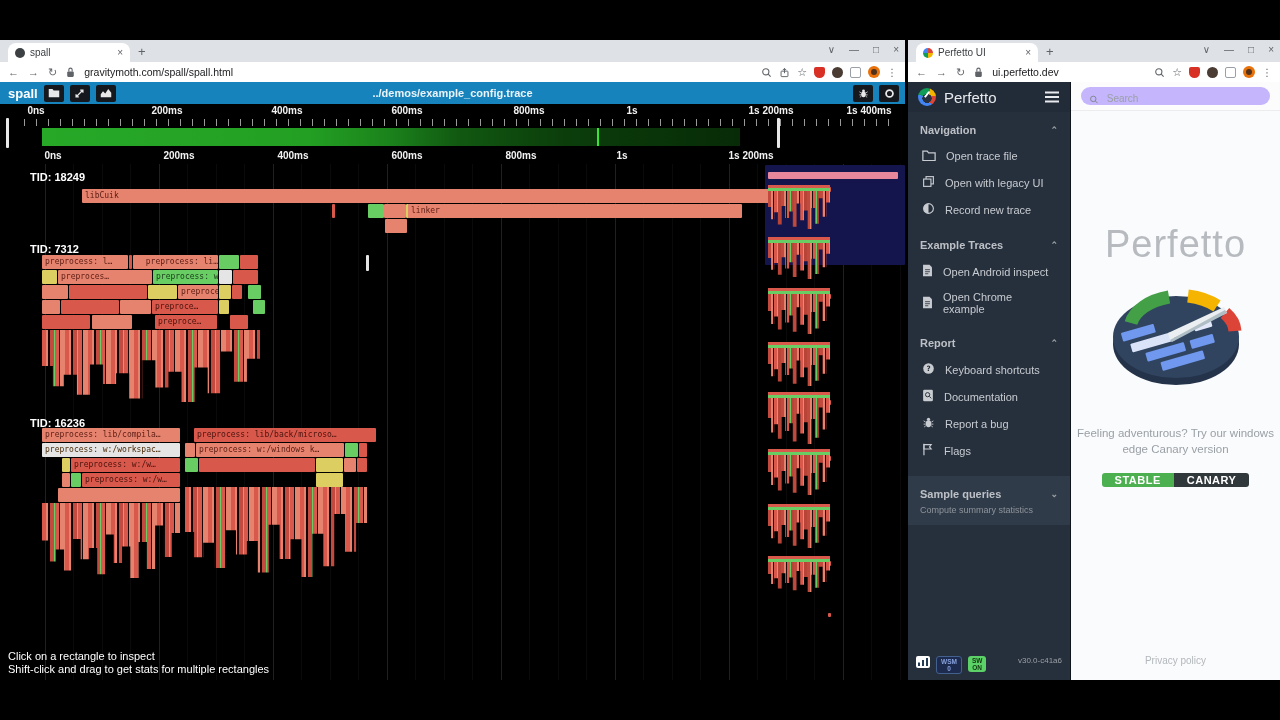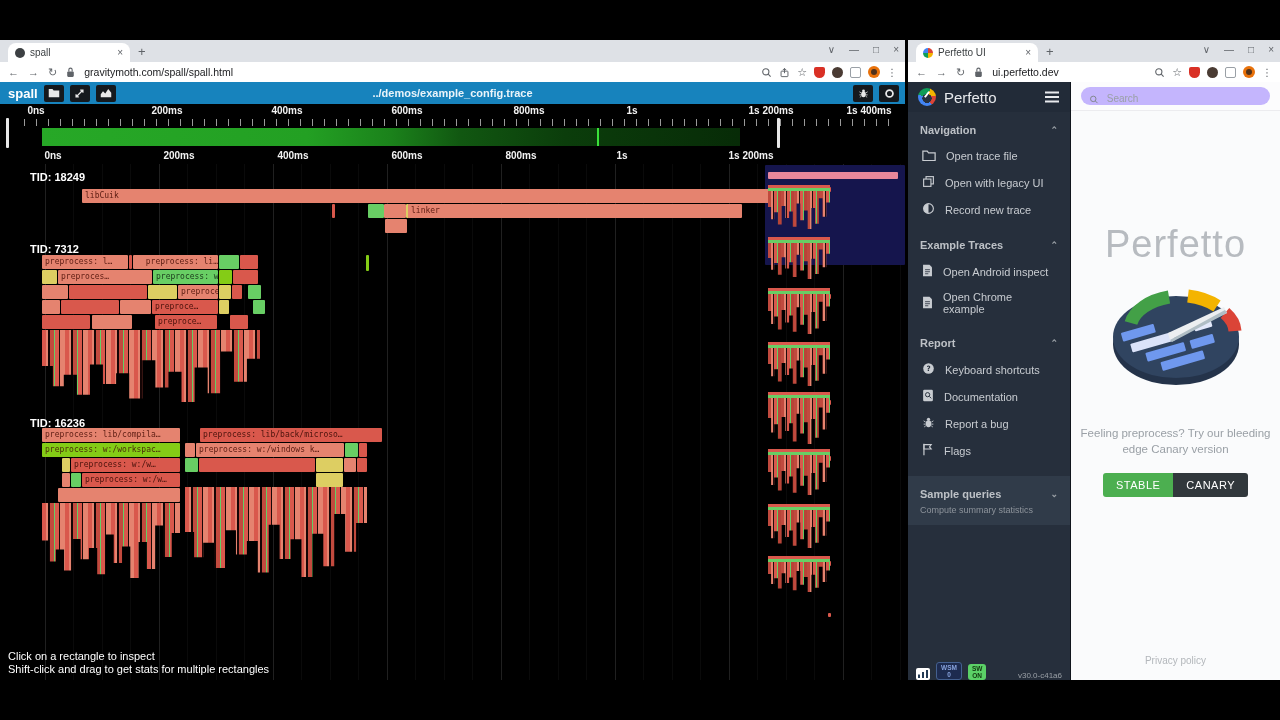--- a/index.html
+++ b/index.html
@@ -53,21 +53,21 @@
     background:linear-gradient(90deg,#27a827 0%,#23a023 38%,#1b821b 50%,#115711 60%,#0b3d0b 75%,#072b07 100%)}
   #minimap-bar .bright{position:absolute;left:555px;top:0;width:2px;height:18px;background:#3ae23a}
   .rlab{position:absolute;color:#f2f2f2;font-size:10px;font-weight:600;transform:translateX(-50%);white-space:nowrap}
   .tid{position:absolute;color:#fff;font-size:11px;font-weight:700;white-space:nowrap}
   .sp{position:absolute;box-sizing:border-box;overflow:hidden;white-space:nowrap;
       font:8px "DejaVu Sans Mono",monospace;line-height:14px;padding-left:3px;border-radius:1px}
   .c-s{background:#e5836f;color:#5c1c12}
   .c-r{background:#d9584c;color:#4a130c}
   .c-g{background:#68ce64;color:#1c3a1c}
   .c-y{background:#ddce62;color:#4a3c10}
-  .c-o{background:#84cc16;color:#4a2c0a}
+  .c-o{background:#e5e5e5;color:#4a2c0a}
   .c-p{background:#e8879b;color:#5c1c2a}
   .c-w{background:#e8e8e8}
   .c-nv{background:#15154d}
   .noise,.mini-cluster{position:absolute;
     clip-path:polygon(0 0,100% 0,100% 40%,94% 40%,94% 72%,88% 72%,88% 30%,82% 30%,82% 88%,76% 88%,76% 52%,70% 52%,70% 100%,64% 100%,64% 58%,58% 58%,58% 80%,52% 80%,52% 42%,46% 42%,46% 95%,40% 95%,40% 60%,34% 60%,34% 75%,28% 75%,28% 48%,22% 48%,22% 90%,16% 90%,16% 62%,10% 62%,10% 78%,5% 78%,5% 50%,0 50%)}
   .noise{background:repeating-linear-gradient(90deg,#d9584c 0 4px,#e5836f 4px 6px,#140505 6px 8px,#c24a3e 8px 12px,#68ce64 12px 13px,#d9584c 13px 17px,#1a0808 17px 18px,#e5836f 18px 23px)}
   .mini-cluster{background:linear-gradient(#d9584c 0 3px,#68ce64 3px 6px,rgba(0,0,0,0) 6px) no-repeat,
     repeating-linear-gradient(90deg,#c04a3e 0 3px,#e5836f 3px 5px,#200d0d 5px 6px,#d9584c 6px 9px,#68ce64 9px 10px,#b84437 10px 13px)}
   .status{position:absolute;left:8px;color:#fff;font-size:11px}
 
@@ -81,21 +81,21 @@
                conic-gradient(from 220deg,#4285f4 0 18%,#0f9d58 18% 45%,#f4b400 45% 62%,#db4437 62% 80%,#4285f4 80% 100%)}
   .plogo::after{content:"";position:absolute;left:8px;top:3px;width:2px;height:7px;background:#fff;transform:rotate(38deg)}
   .sb-section{padding:6px 12px 4px}
   .sb-title-row{display:flex;align-items:center;justify-content:space-between;
      color:#bdc1c6;font-size:11px;font-weight:700;padding:6px 0 7px}
   .chev{color:#9aa0a6;font-size:9px}
   .sb-item{display:flex;align-items:center;gap:10px;padding:6px 2px;font-size:11px;color:#c8ccd1;cursor:pointer}
   .sb-item svg{flex:none}
   .sb-sample{background:#303b49;padding:6px 12px 10px;margin-top:8px}
   .sb-sub{color:#8d939b;font-size:9px;margin-top:-2px}
-  #sb-footer{position:absolute;left:0;bottom:0;width:100%;height:24px;display:flex;align-items:flex-end;
+  #sb-footer{position:absolute;left:0;bottom:0;width:100%;height:24px;display:flex;align-items:flex-start;
      gap:6px;padding:0 8px;box-sizing:border-box}
   .statbox{width:14px;height:12px;background:#fff;border-radius:2px;position:relative}
   .statbox::after{content:"";position:absolute;left:2px;bottom:2px;width:10px;height:8px;
      background:linear-gradient(90deg,#243b55 0 2px,transparent 2px 4px,#243b55 4px 6px,transparent 6px 8px,#243b55 8px 10px);
      clip-path:polygon(0 55%,33% 55%,33% 25%,66% 25%,66% 0,100% 0,100% 100%,0 100%)}
   .badge{font-size:6.5px;line-height:1.1;text-align:center;padding:1px 4px;border-radius:3px;font-weight:700}
   .badge.wsm{background:#1d2b4f;color:#87a2dc;border:1px solid #44608f}
   .badge.sw{background:#5bd167;color:#12370f}
   #sb-version{margin-left:auto;color:#9aa0a6;font-size:8px}
 
@@ -103,21 +103,21 @@
   #topbar{height:28px;background:#fcfcfd;border-bottom:1px solid #ececef;display:flex;align-items:center;padding:0 10px;flex:none}
   .search{flex:1;height:18px;background:#c4b5fd;border-radius:10px;display:flex;align-items:flex-end;padding:0 8px;gap:6px}
   .search input{border:none;background:transparent;outline:none;font-size:10px;color:#3c4043;width:100%;
      font-family:"Liberation Sans",sans-serif}
   .search input::placeholder{color:#9aa0a6}
   #hero{flex:1;text-align:center;position:relative}
   #hero-title{margin-top:112px;font-size:38px;font-weight:200;color:#b7bbc0;letter-spacing:1px}
   #big-logo{margin-top:12px}
   #promo{width:200px;margin:34px auto 0;font-size:11.5px;color:#9aa0a6;line-height:1.35}
   #chan-btns{margin-top:16px;display:inline-flex}
-  .chan{height:24px;padding:0 13px;font-size:11px;font-weight:400;color:#fff;border:none;
+  .chan{height:14px;padding:0 13px;font-size:11px;font-weight:700;color:#fff;border:none;
         letter-spacing:.5px;cursor:pointer;font-family:"Liberation Sans",sans-serif}
   .chan.stable{background:#4caf50;border-radius:3px 0 0 3px}
   .chan.canary{background:#31383c;border-radius:0 3px 3px 0}
   #privacy{position:absolute;left:0;bottom:14px;width:100%;text-align:center;font-size:10px;color:#b3b7bb}
 </style>
 </head>
 <body>
 
 <div class="window" id="win-left">
   <div class="tabstrip">
@@ -260,21 +260,21 @@
         <div class="sp c-r" style="left: 155px; top: 211px; width: 62px; height: 14px;">preproce…</div>
         <div class="sp c-r" style="left: 230px; top: 211px; width: 18px; height: 14px;"></div>
         <div class="sp c-s" style="left: 42px; top: 324px; width: 138px; height: 14px;">preprocess: lib/compila…</div>
         <div class="sp c-o" style="left: 42px; top: 339px; width: 138px; height: 14px;">preprocess: w:/workspac…</div>
         <div class="sp c-y" style="left: 62px; top: 354px; width: 8px; height: 14px;"></div>
         <div class="sp c-r" style="left: 71px; top: 354px; width: 109px; height: 14px;">preprocess: w:/w…</div>
         <div class="sp c-s" style="left: 62px; top: 369px; width: 8px; height: 14px;"></div>
         <div class="sp c-g" style="left: 71px; top: 369px; width: 10px; height: 14px;"></div>
         <div class="sp c-r" style="left: 82px; top: 369px; width: 98px; height: 14px;">preprocess: w:/w…</div>
         <div class="sp c-s" style="left: 58px; top: 384px; width: 122px; height: 14px;"></div>
-        <div class="sp c-r" style="left: 200px; top: 324px; width: 182px; height: 14px;">preprocess: lib/back/microso…</div>
+        <div class="sp c-r" style="left: 194px; top: 324px; width: 182px; height: 14px;">preprocess: lib/back/microso…</div>
         <div class="sp c-s" style="left: 185px; top: 339px; width: 10px; height: 14px;"></div>
         <div class="sp c-s" style="left: 196px; top: 339px; width: 148px; height: 14px;">preprocess: w:/windows k…</div>
         <div class="sp c-g" style="left: 345px; top: 339px; width: 13px; height: 14px;"></div>
         <div class="sp c-r" style="left: 359px; top: 339px; width: 8px; height: 14px;"></div>
         <div class="sp c-g" style="left: 185px; top: 354px; width: 13px; height: 14px;"></div>
         <div class="sp c-r" style="left: 199px; top: 354px; width: 116px; height: 14px;"></div>
         <div class="sp c-y" style="left: 316px; top: 354px; width: 27px; height: 14px;"></div>
         <div class="sp c-s" style="left: 344px; top: 354px; width: 12px; height: 14px;"></div>
         <div class="sp c-r" style="left: 357px; top: 354px; width: 10px; height: 14px;"></div>
         <div class="sp c-y" style="left: 316px; top: 369px; width: 27px; height: 14px;"></div>
@@ -472,21 +472,21 @@
             <rect x="16" y="40" width="34" height="9" rx="1" fill="#6f98ee"></rect>
             <rect x="22" y="53" width="44" height="9" rx="1" fill="#dbe3f9"></rect>
             <rect x="34" y="66" width="40" height="9" rx="1" fill="#6f98ee"></rect>
             <rect x="46" y="79" width="44" height="9" rx="1" fill="#6f98ee"></rect>
             <rect x="80" y="66" width="24" height="9" rx="1" fill="#6f98ee"></rect>
             <rect x="88" y="50" width="18" height="9" rx="1" fill="#e3e9fb"></rect>
           </g>
           <polygon points="62,62 60,55 116,29 119,35" fill="#eceff1"></polygon>
           <polygon points="62,62 117,32 119,35 64,64" fill="#b0bec5"></polygon>
         </svg>
-        <div id="promo">Feeling preprocess? Try our bleeding edge Canary version</div>
+        <div id="promo">Feeling adventurous? Try our windows edge Canary version</div>
         <div id="chan-btns">
           <button class="chan stable">STABLE</button>
           <button class="chan canary">CANARY</button>
         </div>
         <div id="privacy">Privacy policy</div>
       </div>
     </div>
   </div>
 </div>
 

